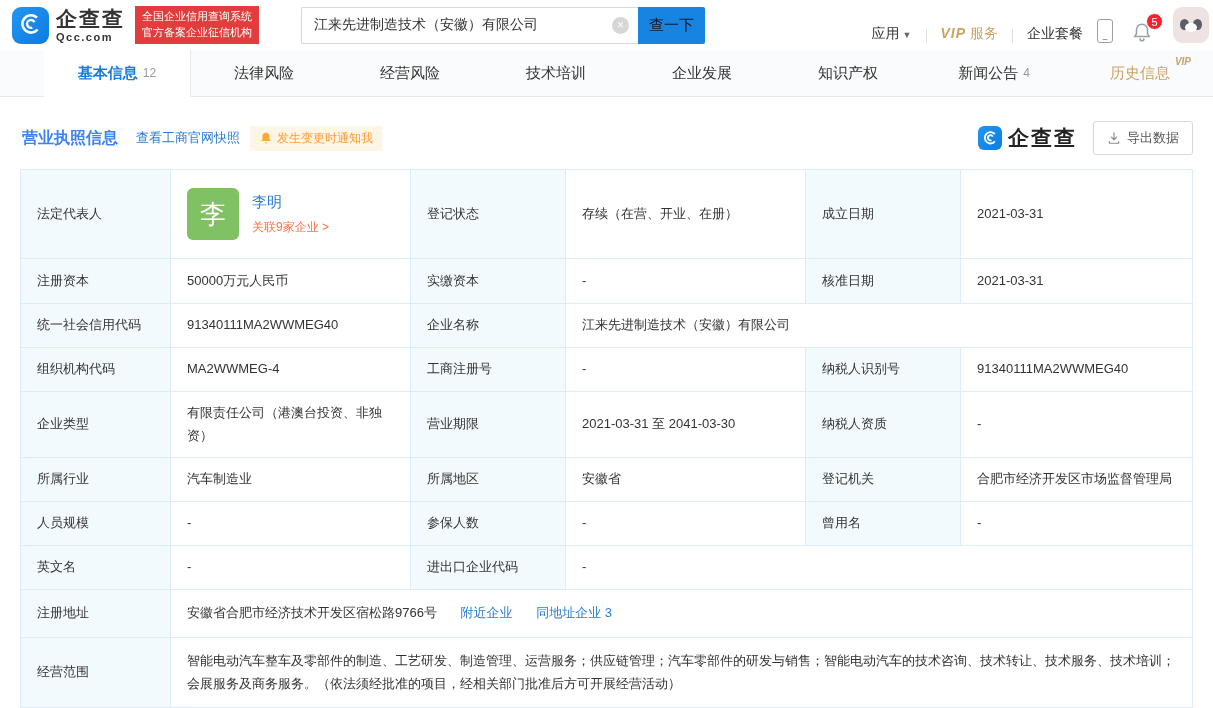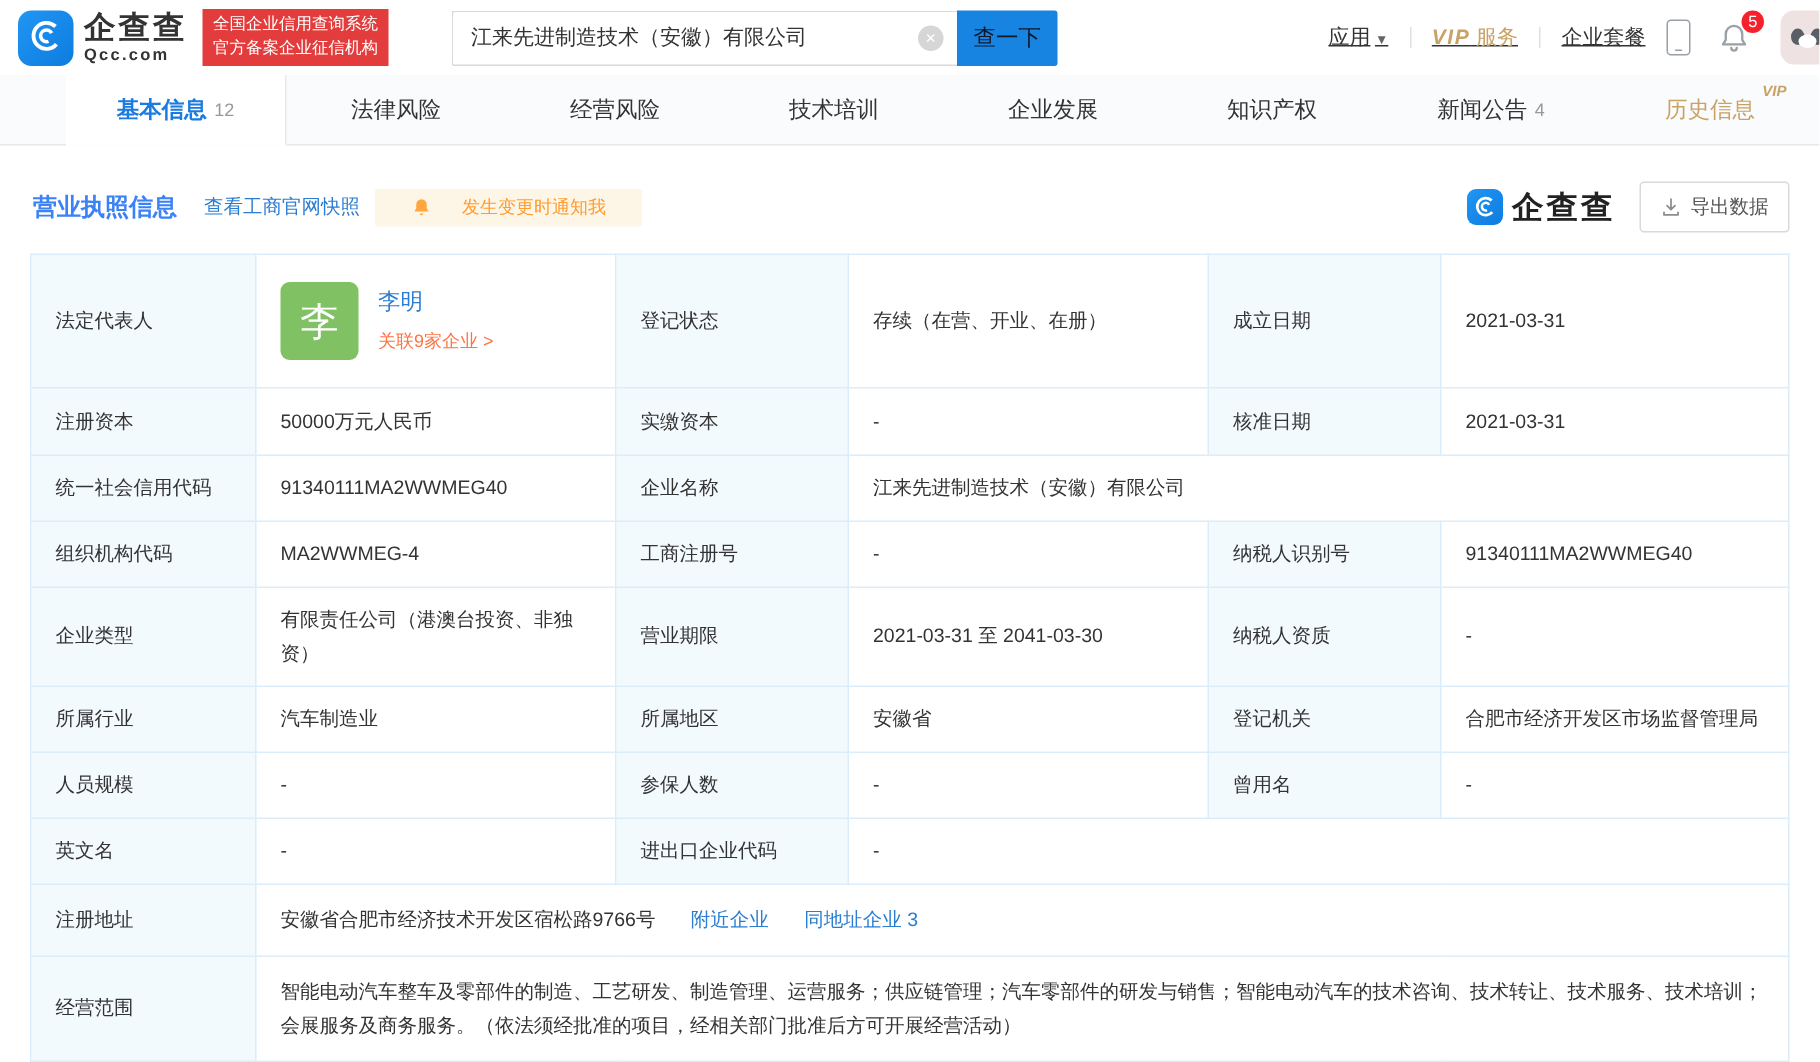--- a/index.html
+++ b/index.html
@@ -24,21 +24,21 @@
     padding:3px 7px;margin-left:10px;white-space:nowrap;}
   .search-wrap{display:flex;margin-left:42px;height:37px;}
   .search-box{position:relative;width:337px;height:37px;}
   .search-box input{width:100%;height:100%;border:1px solid #d9d9d9;border-right:none;
     padding:0 30px 0 12px;font-size:14px;color:#333;outline:none;border-radius:2px 0 0 2px;
     font-family:inherit;}
   .clear-ic{position:absolute;right:9px;top:10px;width:17px;height:17px;border-radius:50%;
     background:#d6d6d6;color:#fff;font-size:12px;line-height:17px;text-align:center;cursor:pointer;}
   .search-btn{width:67px;height:37px;background:var(--brand-blue);color:#0f172a;border:none;
     font-size:15px;cursor:pointer;border-radius:0 2px 2px 0;font-family:inherit;}
-  .hdr-right{margin-left:auto;display:flex;align-items:center;gap:14px;padding-right:2px;text-decoration:underline;}
+  .hdr-right{margin-left:auto;display:flex;align-items:flex-end;gap:14px;padding-right:16px;}
   .hdr-item{font-size:14px;color:#333;cursor:pointer;white-space:nowrap;}
   .hdr-caret{font-size:9px;color:#666;margin-left:3px;}
   .hdr-sep{width:1px;height:14px;background:#e0e0e0;}
   .vip-word{color:var(--gold-vip);font-weight:bold;font-style:italic;letter-spacing:1px;}
   .vip-srv{color:var(--gold-vip);}
   .phone-ic{width:16px;height:24px;border:1.5px solid #9aa0a6;border-radius:3px;position:relative;cursor:pointer;}
   .phone-ic::after{content:"";position:absolute;bottom:2px;left:50%;transform:translateX(-50%);
     width:5px;height:1.5px;background:#9aa0a6;border-radius:1px;}
   .bell-wrap{position:relative;cursor:pointer;margin-left:4px;}
   .bell-svg{display:block;}
@@ -60,22 +60,22 @@
     border-right:1px solid #e8e8e8;border-bottom:1px solid #fff;margin-bottom:-1px;}
   .tab.active .cnt{font-weight:normal;}
   .tab.gold{color:var(--gold-vip);}
   .vip-sup{position:absolute;top:6px;right:22px;font-size:10px;font-weight:bold;font-style:italic;
     color:var(--gold-vip);}
 
   
   .section-bar{display:flex;align-items:center;margin:24px 20px 14px 22px;}
   .sec-title{font-size:16px;font-weight:bold;color:#3b82f6;}
   .sec-link{font-size:13px;color:var(--link-blue);margin-left:18px;cursor:pointer;text-decoration:none;}
-  .notify-chip{display:flex;align-items:center;gap:20px;background:var(--notify-bg);
-    color:var(--notify-orange);font-size:12px;padding:4px 24px;border-radius:2px;margin-left:10px;cursor:pointer;}
+  .notify-chip{display:flex;align-items:center;gap:4px;background:var(--notify-bg);
+    color:var(--notify-orange);font-size:12px;padding:4px 9px;border-radius:2px;margin-left:10px;cursor:pointer;}
   .sec-right{margin-left:auto;display:flex;align-items:center;}
   .wm{display:flex;align-items:center;gap:6px;margin-right:16px;}
   .wm-icon{width:24px;height:24px;border-radius:6px;background:linear-gradient(135deg,#2196f3,#0d7ce0);
     display:flex;align-items:center;justify-content:center;}
   .wm-txt{font-size:21px;font-weight:bold;color:#222;letter-spacing:2px;}
   .export-btn{display:flex;align-items:center;gap:6px;border:1px solid #d9d9d9;border-radius:3px;
     background:#fff;color:#555;font-size:13px;padding:7px 13px;cursor:pointer;font-family:inherit;}
 
   
   .lic-table{width:1173px;margin:0 20px;border-collapse:collapse;table-layout:fixed;}

